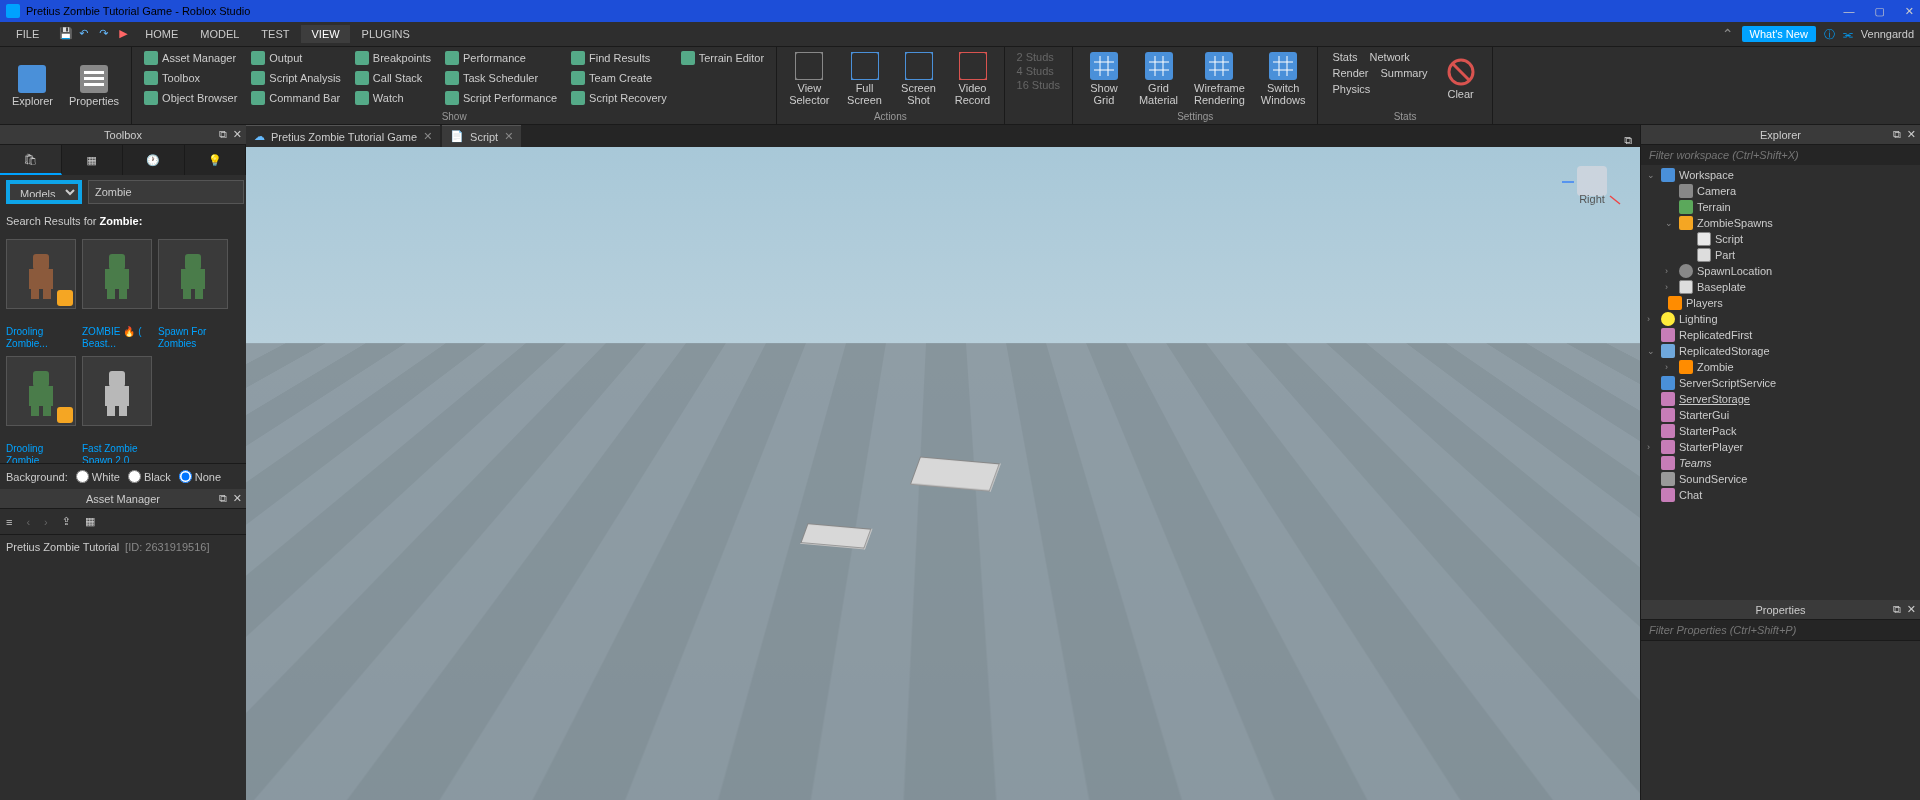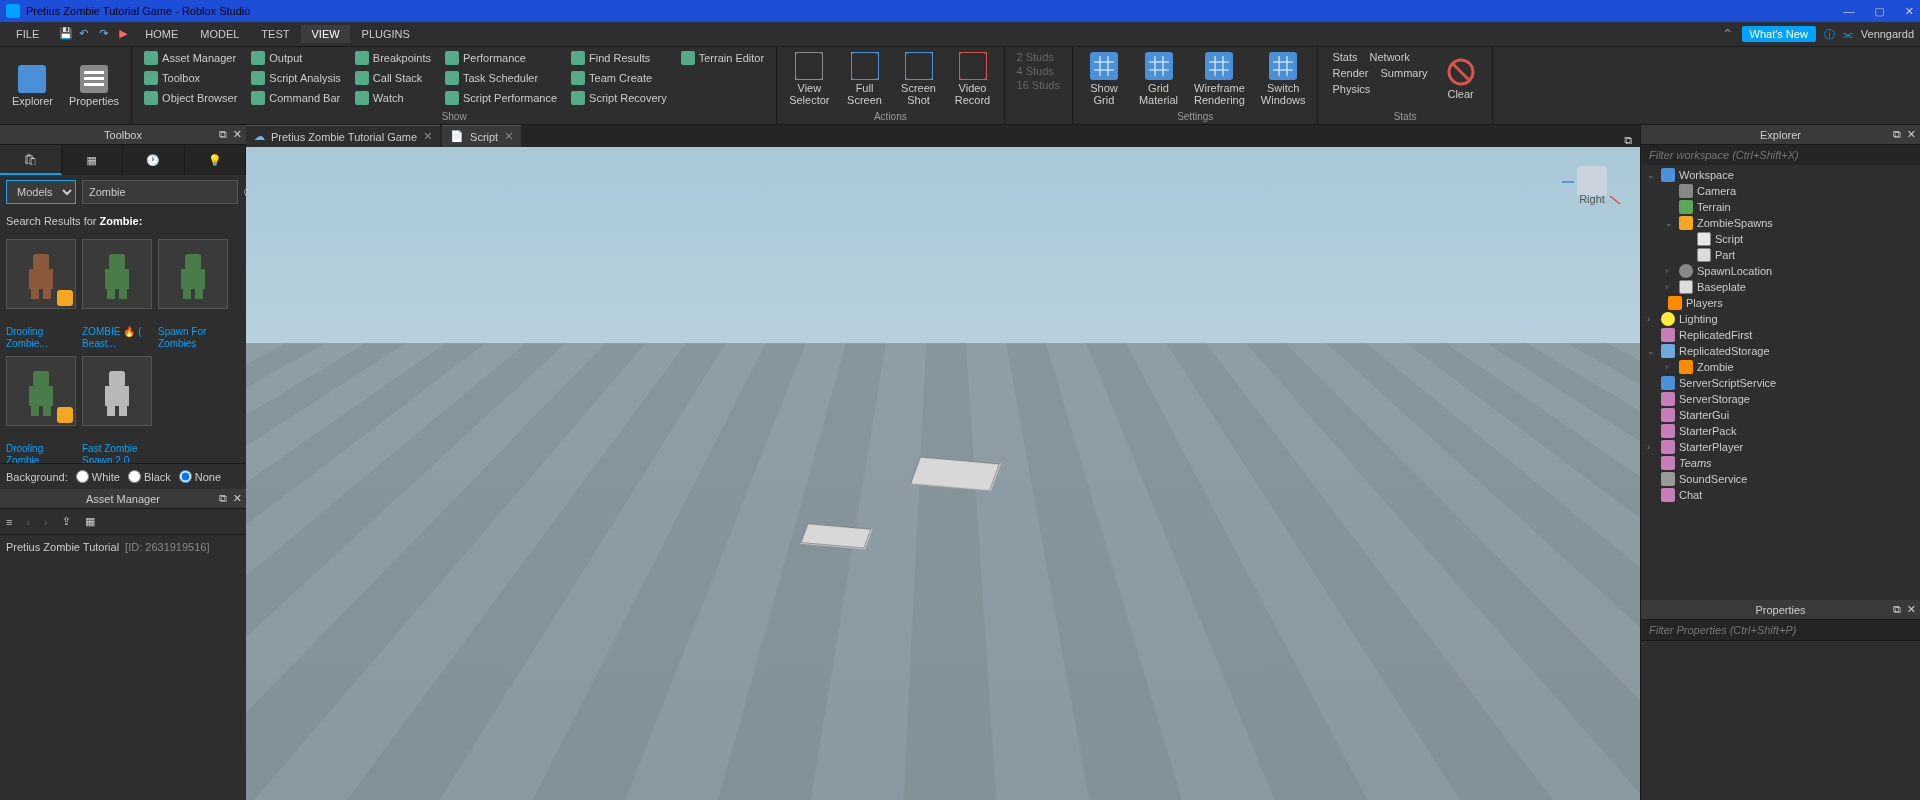--- a/index.html
+++ b/index.html
@@ -28,21 +28,21 @@
 .ribbon-bigrow{display:flex;gap:4px;height:100%}
 .workspace{flex:1;display:flex;overflow:hidden}
 .leftcol{width:246px;display:flex;flex-direction:column;background:#2e2e2e}
 .panel-head{height:20px;background:#3a3a3a;display:flex;align-items:center;padding:0 6px;justify-content:center;position:relative;border-bottom:1px solid #1a1a1a}
 .panel-head .title{color:#ccc}
 .panel-head .ctrls{position:absolute;right:4px;display:flex;gap:6px}
 .toolbox-tabs{height:30px;background:#252525;display:flex}
 .toolbox-tab{flex:1;display:flex;align-items:center;justify-content:center;cursor:pointer;border-right:1px solid #1a1a1a}
 .toolbox-tab.active{background:#2e2e2e;border-bottom:2px solid #00a2ff}
 .toolbox-search{height:34px;background:#2e2e2e;display:flex;align-items:center;padding:0 6px;gap:6px}
-.toolbox-search select{background:#3a3a3a;border:1px solid #0ea5e9;color:#ccc;padding:3px 6px;height:24px}
+.toolbox-search select{background:#3a3a3a;border:4px solid #0ea5e9;color:#ccc;padding:3px 6px;height:24px}
 .toolbox-search input{flex:1;background:#3a3a3a;border:1px solid #555;color:#ccc;padding:3px 6px;height:24px}
 .search-results{padding:6px;color:#ccc}
 .search-results b{color:#fff}
 .toolbox-grid{display:flex;flex-wrap:wrap;gap:6px;padding:6px;overflow-y:auto}
 .tb-item{width:70px;cursor:pointer}
 .tb-thumb{width:70px;height:70px;background:#3a3a3a;border:1px solid #555;position:relative;display:flex;align-items:center;justify-content:center}
 .tb-thumb .badge{position:absolute;bottom:2px;right:2px;width:16px;height:16px;background:#f5a623;border-radius:3px}
 .tb-label{color:#00a2ff;font-size:10px;margin-top:17px;line-height:1.2;max-height:24px;overflow:hidden}
 .toolbox-bg{height:26px;background:#2e2e2e;display:flex;align-items:center;padding:0 6px;gap:8px;border-top:1px solid #1a1a1a}
 .toolbox-bg label{display:flex;align-items:center;gap:3px}
@@ -593,21 +593,21 @@
         <div class="tree-item" style="padding-left: 24px;">
           <span class="tree-arrow">›</span>
           <div class="tree-ico ico-plr"></div>
           <span>Zombie</span>
         </div>
         <div class="tree-item" style="padding-left: 6px;">
           <span class="tree-arrow"></span>
           <div class="tree-ico ico-svc"></div>
           <span>ServerScriptService</span>
         </div>
-        <div class="tree-item" style="padding-left: 6px;">
+        <div class="tree-item" style="padding-left: 6px; text-decoration: underline;">
           <span class="tree-arrow"></span>
           <div class="tree-ico ico-box"></div>
           <span>ServerStorage</span>
         </div>
         <div class="tree-item" style="padding-left: 6px;">
           <span class="tree-arrow"></span>
           <div class="tree-ico ico-box"></div>
           <span>StarterGui</span>
         </div>
         <div class="tree-item" style="padding-left: 6px;">

